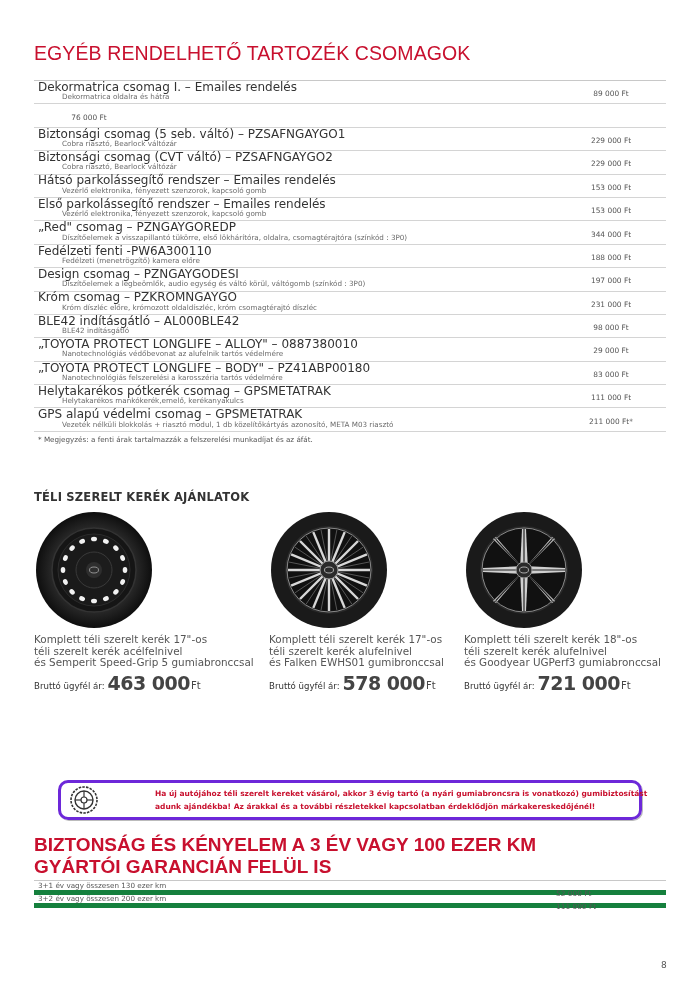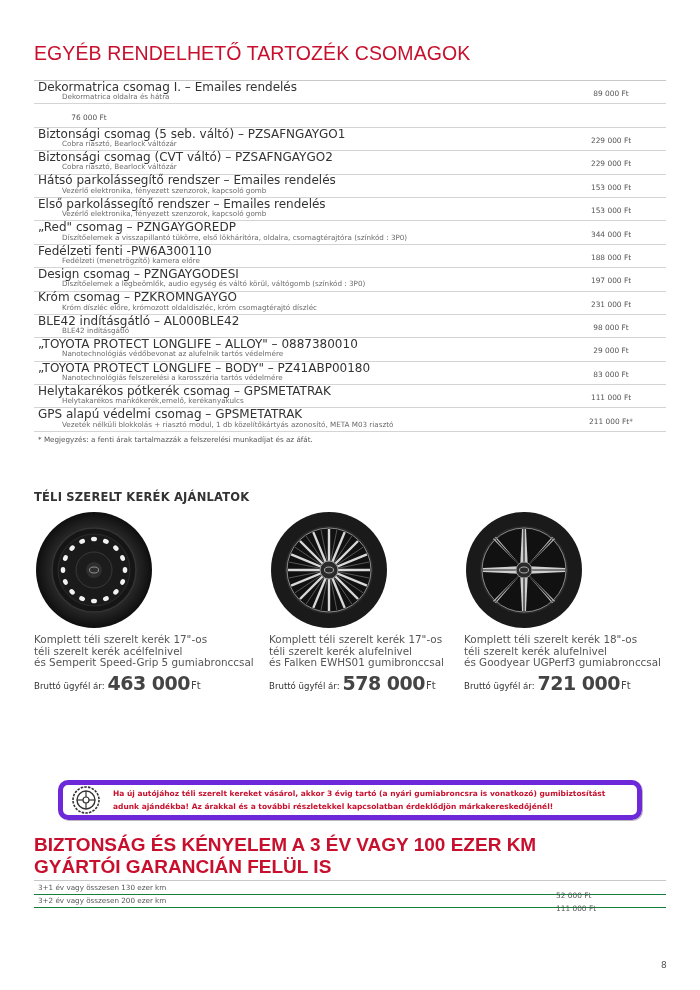--- a/index.html
+++ b/index.html
@@ -29,34 +29,35 @@
   .wheel-img { width: 120px; height: 120px; position: relative; }
   .wheel-img svg { width: 120px; height: 120px; display: block; }
   .wheel-text { margin-top: 4px; font-size: 10.4px; color: #555; line-height: 11.5px; white-space: nowrap; }
   .wheel-price-row { display: flex; align-items: flex-start; margin-top: 3px; white-space: nowrap; }
   .wheel-price-label { font-size: 8.6px; color: #333; margin-top: 9px; margin-right: 3px; }
   .wheel-price { font-size: 19px; font-weight: bold; color: #444; letter-spacing: -0.5px; }
   .wheel-price-unit { font-size: 10px; color: #444; margin-left: 1px; margin-top: 8px; }
 
   .promo-box {
     position: absolute; left: 58px; top: 780px; width: 584px; height: 40px;
-    border: 5px solid #6d28d9; border-radius: 10px;
+    border: 3px solid #6d28d9; border-radius: 10px;
     display: flex; align-items: center; padding-left: 8px;
     box-shadow: 1px 1px 0 #bbb;
+    gap: 44px;
   }
   .promo-icon { width: 30px; height: 30px; flex-shrink: 0; }
   .promo-text { margin-left: 12px; font-size: 7.5px; font-weight: bold; color: #c8102e; line-height: 13px; white-space: nowrap; }
 
   .warranty-title {
     position: absolute; left: 34px; top: 834px;
     font-family: "Liberation Sans", sans-serif;
     font-size: 19px; color: #c8102e; line-height: 22px;
   }
   .warranty-table { position: absolute; left: 34px; top: 880px; width: 632px; border-top: 1px solid #c8c8c8; }
-  .war-row { display: flex; align-items: center; height: 13.5px; border-bottom: 1px solid #15803d; }
+  .war-row { display: flex; align-items: center; height: 13.5px; border-bottom: 5px solid #15803d; }
   .war-label { flex: 1; padding-left: 4px; font-size: 7.2px; color: #555; }
   .war-price { width: 110px; text-align: left; font-size: 7.4px; color: #555; margin-top: 16px; }
 
   .page-number { position: absolute; left: 661px; top: 960px; font-size: 9px; color: #555; }
 </style>
 </head>
 <body>
 
 <h1 class="page-title">EGYÉB RENDELHETŐ TARTOZÉK CSOMAGOK</h1>
 

